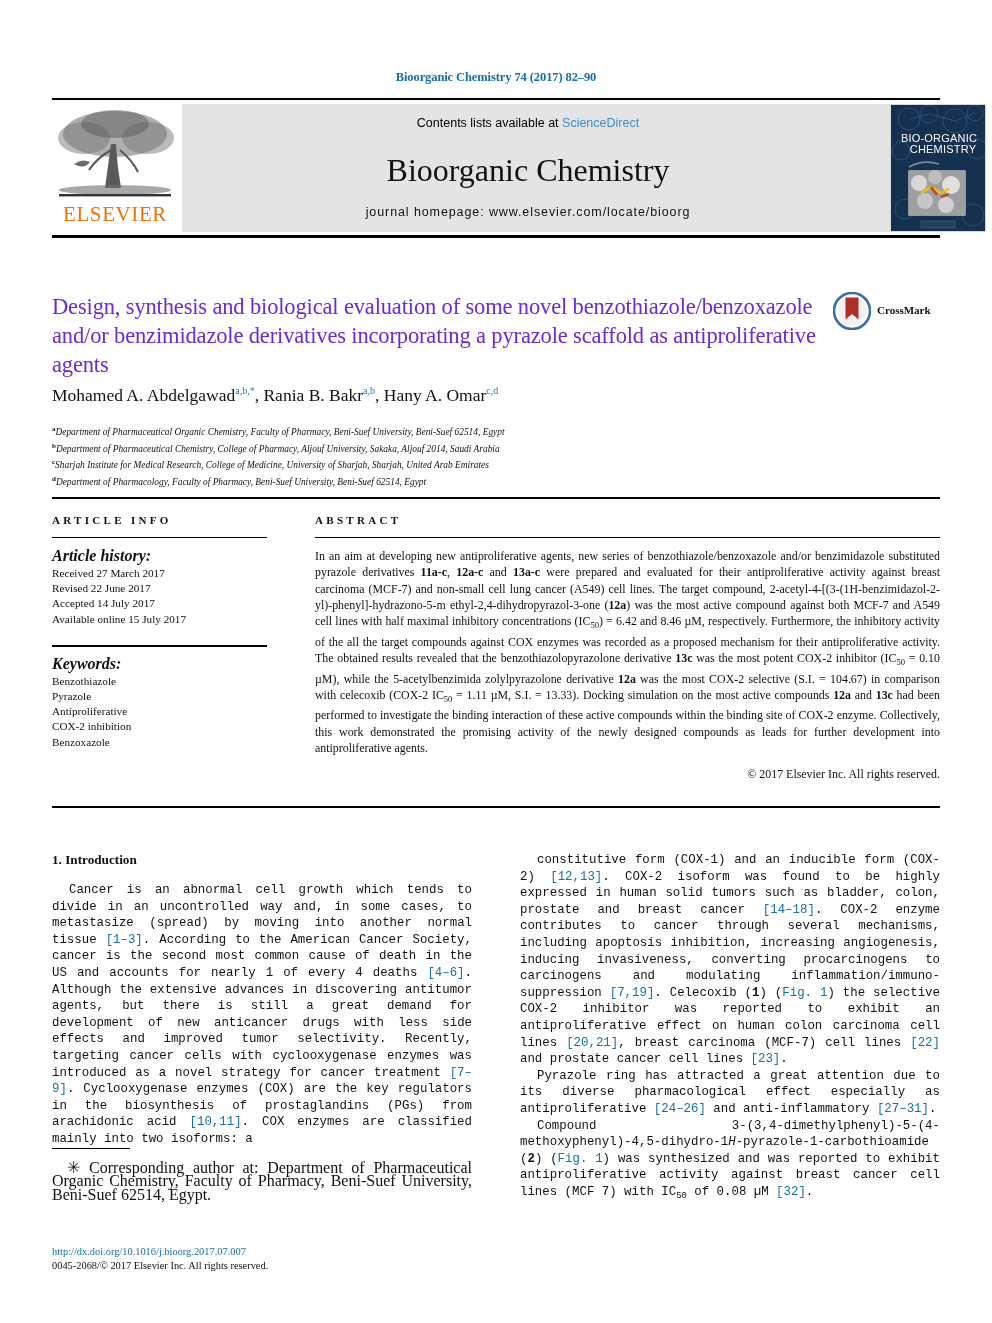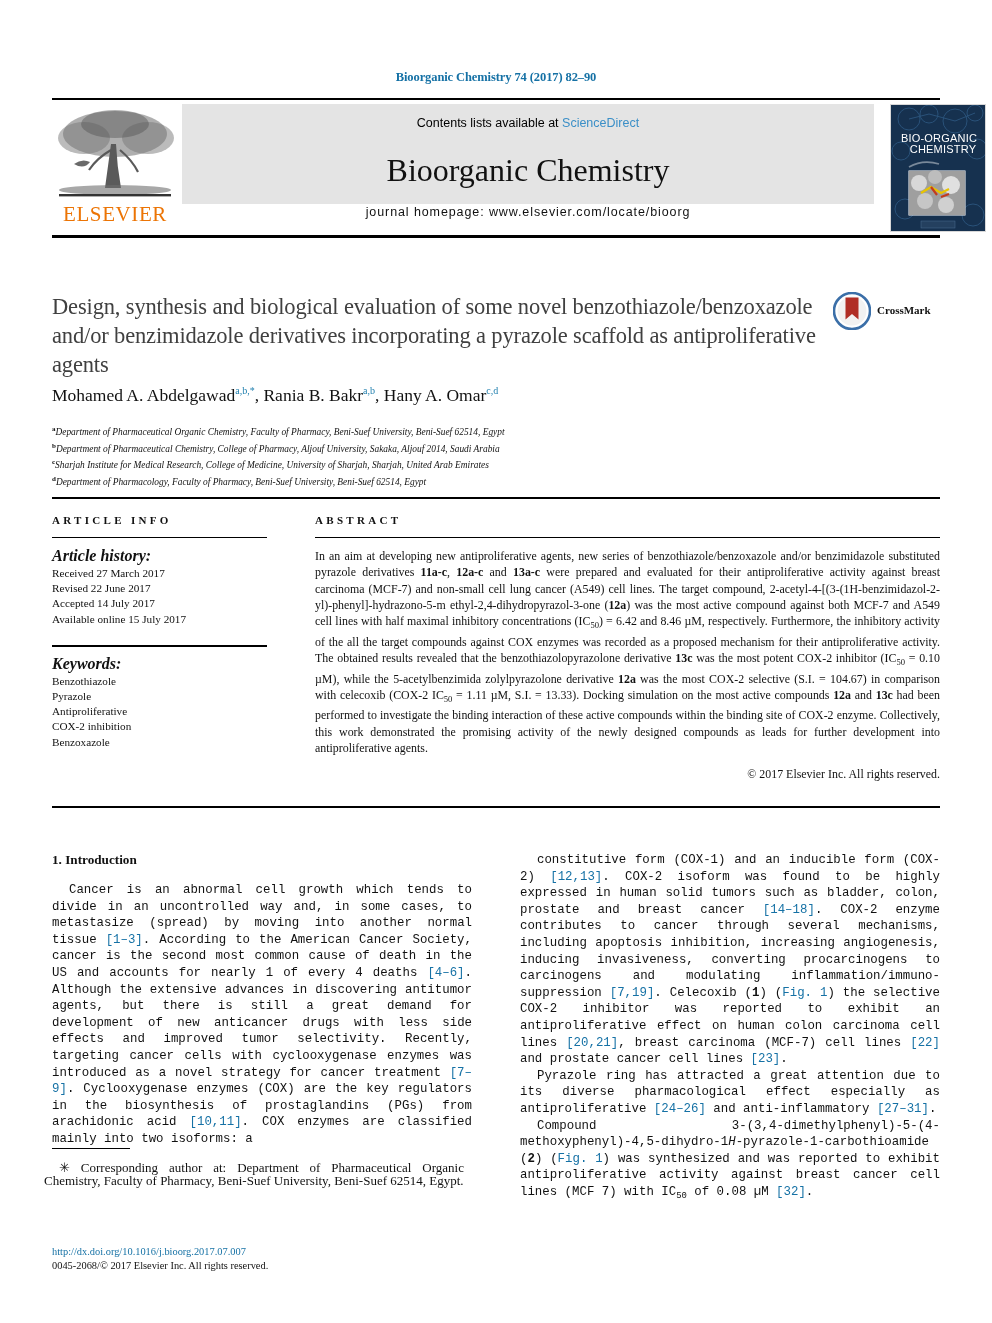--- a/index.html
+++ b/index.html
@@ -76,22 +76,23 @@
     text-align: center;
     font-family: "Liberation Serif", serif;
     font-size: 21px;
     letter-spacing: 0.6px;
     color: #ec7404;
   }
   .journal-band {
     position: absolute;
     left: 130px; top: 6px;
     width: 692px;
-    height: 100px;
+    height: 128px;
     background: #e4e4e4;
+    padding-left: 40px;
   }
   .contents-line {
     position: absolute;
     left: 0; top: 12px;
     width: 692px;
     text-align: center;
     font-family: "Liberation Sans", sans-serif;
     font-size: 12.5px;
     color: #000;
   }
@@ -132,21 +133,21 @@
   .title-block {
     position: absolute;
     left: 52px; top: 292px;
     width: 770px;
   }
   .paper-title {
     font-family: "Liberation Serif", serif;
     font-size: 22.5px;
     font-weight: normal;
     line-height: 29px;
-    color: #404040;
+    color: #6d28d9;
     margin: 0;
     letter-spacing: -0.15px;
   }
   .authors {
     position: absolute;
     left: 52px; top: 385px;
     width: 800px;
     font-family: "Liberation Serif", serif;
     font-size: 17.5px;
     color: #111;
@@ -306,24 +307,24 @@
 
   
   .footnote-rule {
     position: absolute;
     left: 52px; top: 1148px;
     width: 78px; height: 1px;
     background: #000;
   }
   .footnote {
     position: absolute;
-    left: 44px; top: 1158px;
+    left: 52px; top: 1158px;
     width: 420px;
     font-family: "Liberation Serif", serif;
-    font-size: 13px;
+    font-size: 16px;
     line-height: 13.3px;
     color: #111;
     text-align: justify;
   }
   .footnote .fn-p { margin: 0; }
   .footnote .fn-p.indent { text-indent: 15px; margin-top: 3px; }
   .footnote i { font-style: italic; }
   .mail { color: #1571a5; }
   .doi-block {
     position: absolute;

